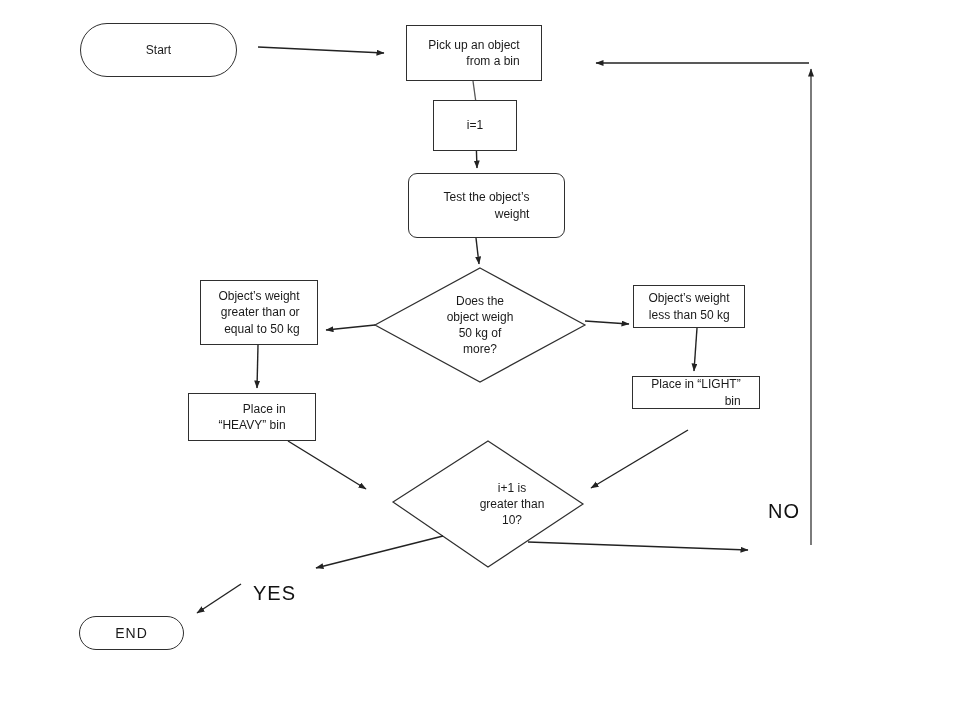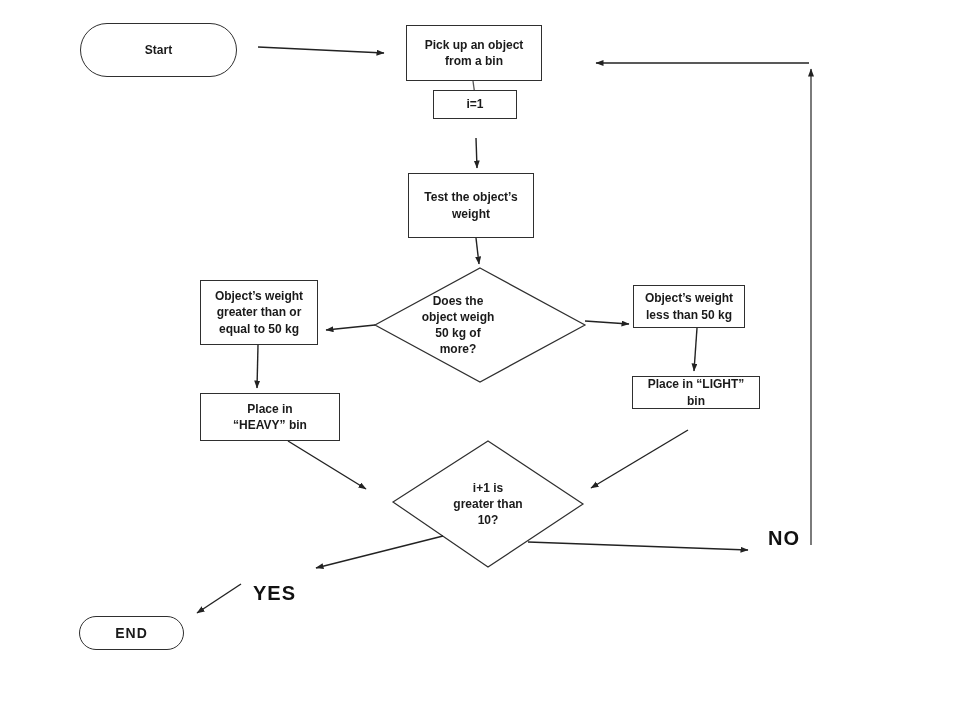--- a/index.html
+++ b/index.html
@@ -7,21 +7,20 @@
     padding: 0;
     background: #ffffff;
     font-family: "Liberation Sans", sans-serif;
   }
   .canvas {
     position: relative;
     width: 960px;
     height: 720px;
     background: #ffffff;
     overflow: hidden;
-    font-weight: bold;
   }
   .layer {
     position: absolute;
     left: 0;
     top: 0;
   }
   .node {
     position: absolute;
     box-sizing: border-box;
     display: flex;
@@ -29,20 +28,21 @@
     justify-content: center;
     text-align: center;
     white-space: pre-line;
     font-size: 12px;
     line-height: 1.35;
     color: #1a1a1a;
     background: #ffffff;
   }
   .process {
     border: 1px solid #2f2f2f;
+    text-align: right;
   }
   .terminator {
     border: 1px solid #2f2f2f;
   }
   .diamond-text {
     position: absolute;
     display: flex;
     align-items: center;
     justify-content: center;
     text-align: center;
@@ -93,45 +93,45 @@
     <line x1="528" y1="542" x2="748" y2="550" stroke="#222222" stroke-width="1.5" marker-end="url(#arrow)"></line>
     <line x1="811" y1="545" x2="811" y2="69" stroke="#444444" stroke-width="1.4" marker-end="url(#arrow)"></line>
     <line x1="809" y1="63" x2="596" y2="63" stroke="#222222" stroke-width="1.5" marker-end="url(#arrow)"></line>
   </svg>
 
   <div class="node terminator" style="left:80px; top:23px; width:157px; height:54px; border-radius:27px;">Start</div>
 
   <div class="node process" style="left:406px; top:25px; width:136px; height:56px;">Pick up an object
 from a bin</div>
 
-  <div class="node process" style="left:433px; top:90px; width:84px; height:29px;">i=1</div>
+  <div class="node process" style="left:433px; top:100px; width:84px; height:51px;">i=1</div>
 
-  <div class="node process" style="left:408px; top:173px; width:126px; height:65px;">Test the object’s
+  <div class="node process" style="left:408px; top:173px; width:157px; height:65px;border-radius:9px;">Test the object’s
 weight</div>
 
-  <div class="diamond-text" style="left:388px; top:288px; width:140px; height:74px;">Does the
+  <div class="diamond-text" style="left:410px; top:288px; width:140px; height:74px;">Does the
 object weigh
 50 kg of
 more?</div>
 
   <div class="node process" style="left:200px; top:280px; width:118px; height:65px;">Object’s weight
 greater than or
 equal to 50 kg</div>
 
   <div class="node process" style="left:633px; top:285px; width:112px; height:43px;">Object’s weight
 less than 50 kg</div>
 
-  <div class="node process" style="left:200px; top:393px; width:140px; height:48px;">Place in
+  <div class="node process" style="left:188px; top:393px; width:128px; height:48px;">Place in
 “HEAVY” bin</div>
 
   <div class="node process" style="left:632px; top:376px; width:128px; height:33px;">Place in “LIGHT”
 bin</div>
 
-  <div class="diamond-text" style="left:428px; top:477px; width:120px; height:54px;">i+1 is
+  <div class="diamond-text" style="left:452px; top:477px; width:120px; height:54px;">i+1 is
 greater than
 10?</div>
 
   <div class="node terminator" style="left:79px; top:616px; width:105px; height:34px; border-radius:17px; font-size:14px; letter-spacing:1px;">END</div>
 
   <div class="edge-label" style="left:253px; top:558px;margin-top:24px;">YES</div>
-  <div class="edge-label" style="left:768px; top:527px;text-align:right;">NO</div>
+  <div class="edge-label" style="left:768px; top:500px;text-align:right;">NO</div>
 
 </div>
 
 </body></html>

